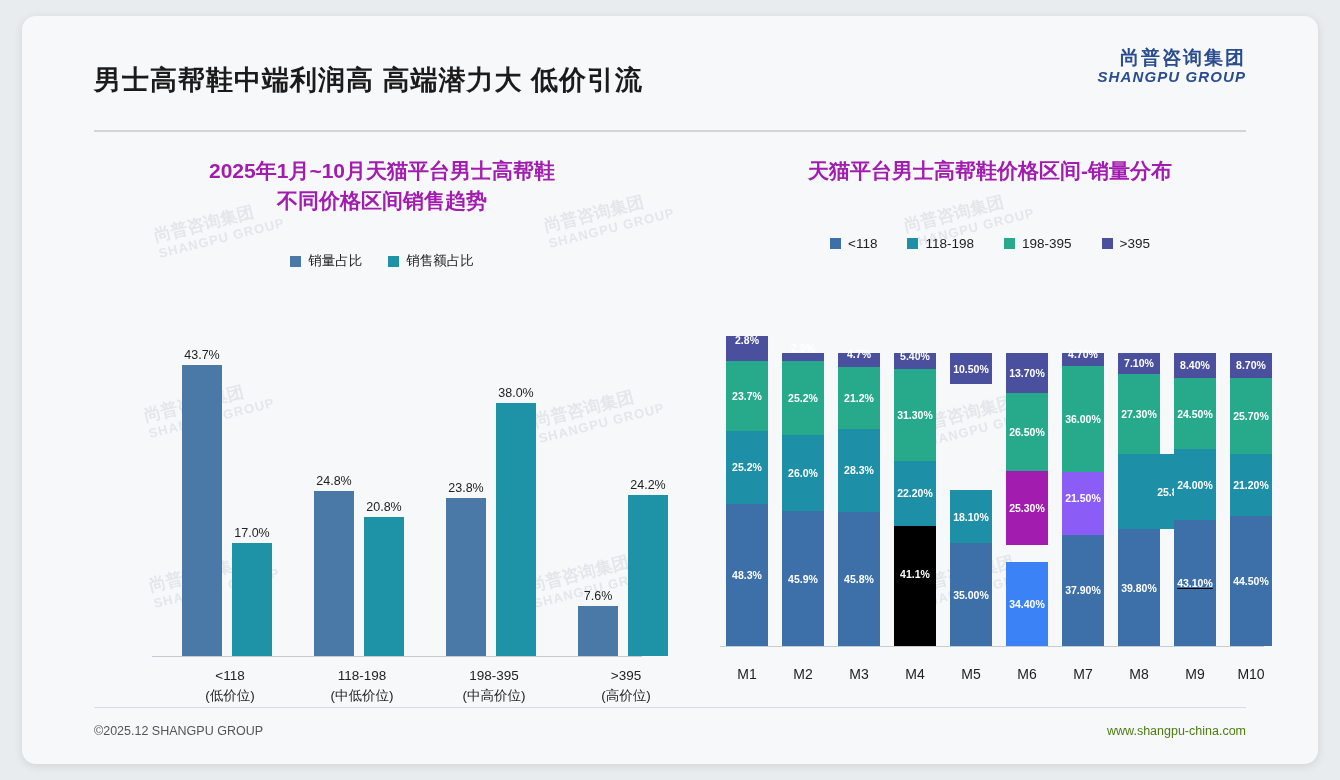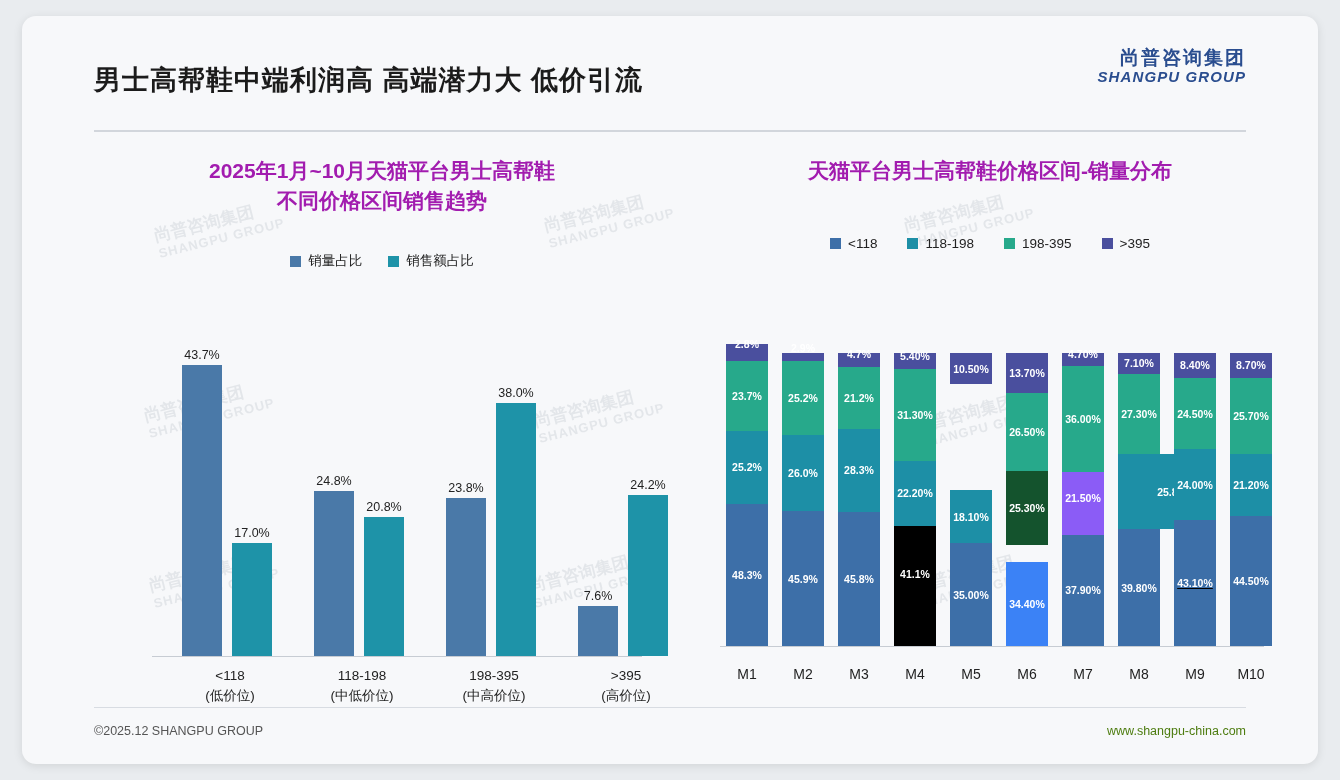--- a/index.html
+++ b/index.html
@@ -242,21 +242,21 @@
       <div class="col" style="left:32px;">
         <div class="seg" style="bottom:0;height:141.6px;background:#3d6fa8;">
             <span>48.3%</span>
           </div>
         <div class="seg" style="bottom:141.6px;height:73.9px;background:#1d8fa6;">
             <span>25.2%</span>
           </div>
         <div class="seg" style="bottom:215.5px;height:69.5px;background:#27a98b;">
             <span>23.7%</span>
           </div>
-        <div class="seg" style="bottom:285px;height:17px;background:#4a4f9e;">
+        <div class="seg" style="bottom:285px;height:25px;background:#4a4f9e;">
             <span style="position:relative;top:-9px;">2.8%</span>
           </div>
         <div class="rtick" style="bottom:-36px;">M1</div>
       </div>
 
       <div class="col" style="left:88px;">
         <div class="seg" style="bottom:0;height:134.6px;background:#3d6fa8;">
             <span>45.9%</span>
           </div>
         <div class="seg" style="bottom:134.6px;height:76.2px;background:#1d8fa6;">
@@ -313,21 +313,21 @@
         <div class="seg" style="bottom:262px;height:30.8px;background:#4a4f9e;">
             <span>10.50%</span>
           </div>
         <div class="rtick" style="bottom:-36px;">M5</div>
       </div>
 
       <div class="col" style="left:312px;">
         <div class="seg" style="bottom:0;height:84px;background:#3b82f6;">
             <span>34.40%</span>
           </div>
-        <div class="seg" style="bottom:100.8px;height:74.1px;background:#14532d;">
+        <div class="seg" style="bottom:100.8px;height:74.1px;background:#a21caf;">
             <span>25.30%</span>
           </div>
         <div class="seg" style="bottom:174.9px;height:77.7px;background:#27a98b;">
             <span>26.50%</span>
           </div>
         <div class="seg" style="bottom:252.6px;height:40.2px;background:#4a4f9e;">
             <span>13.70%</span>
           </div>
         <div class="rtick" style="bottom:-36px;text-align:center;">M6</div>
       </div>

